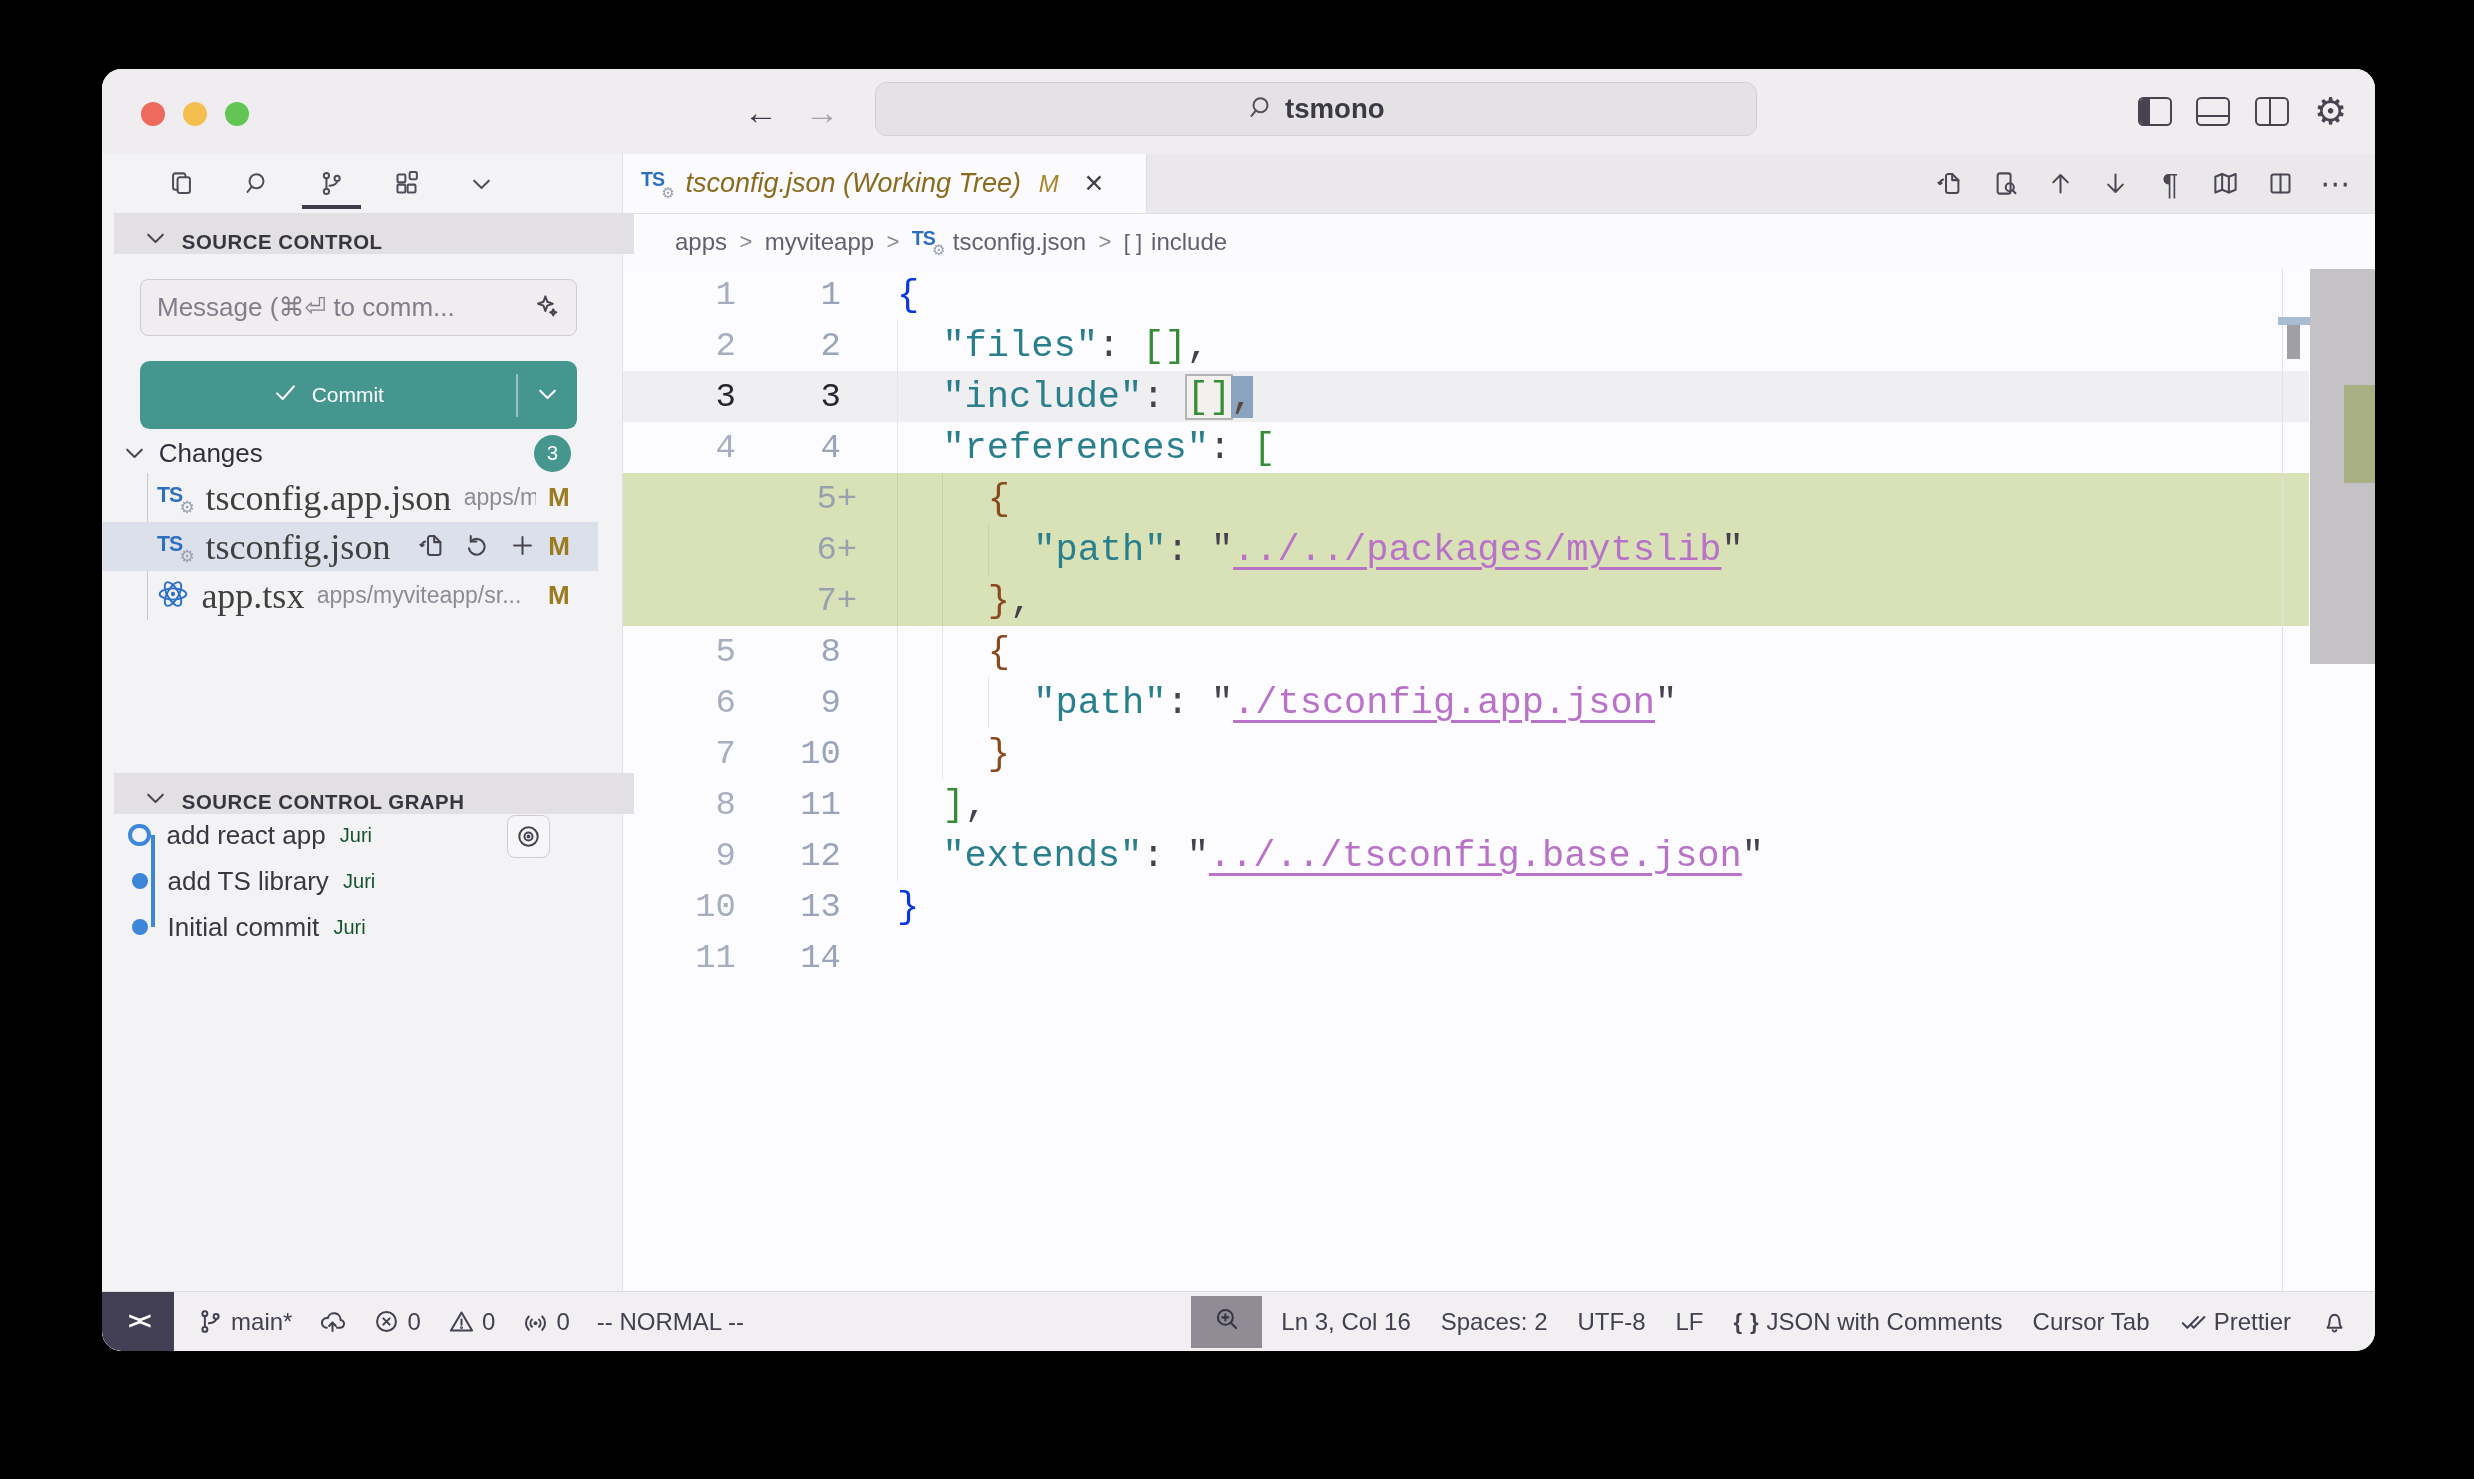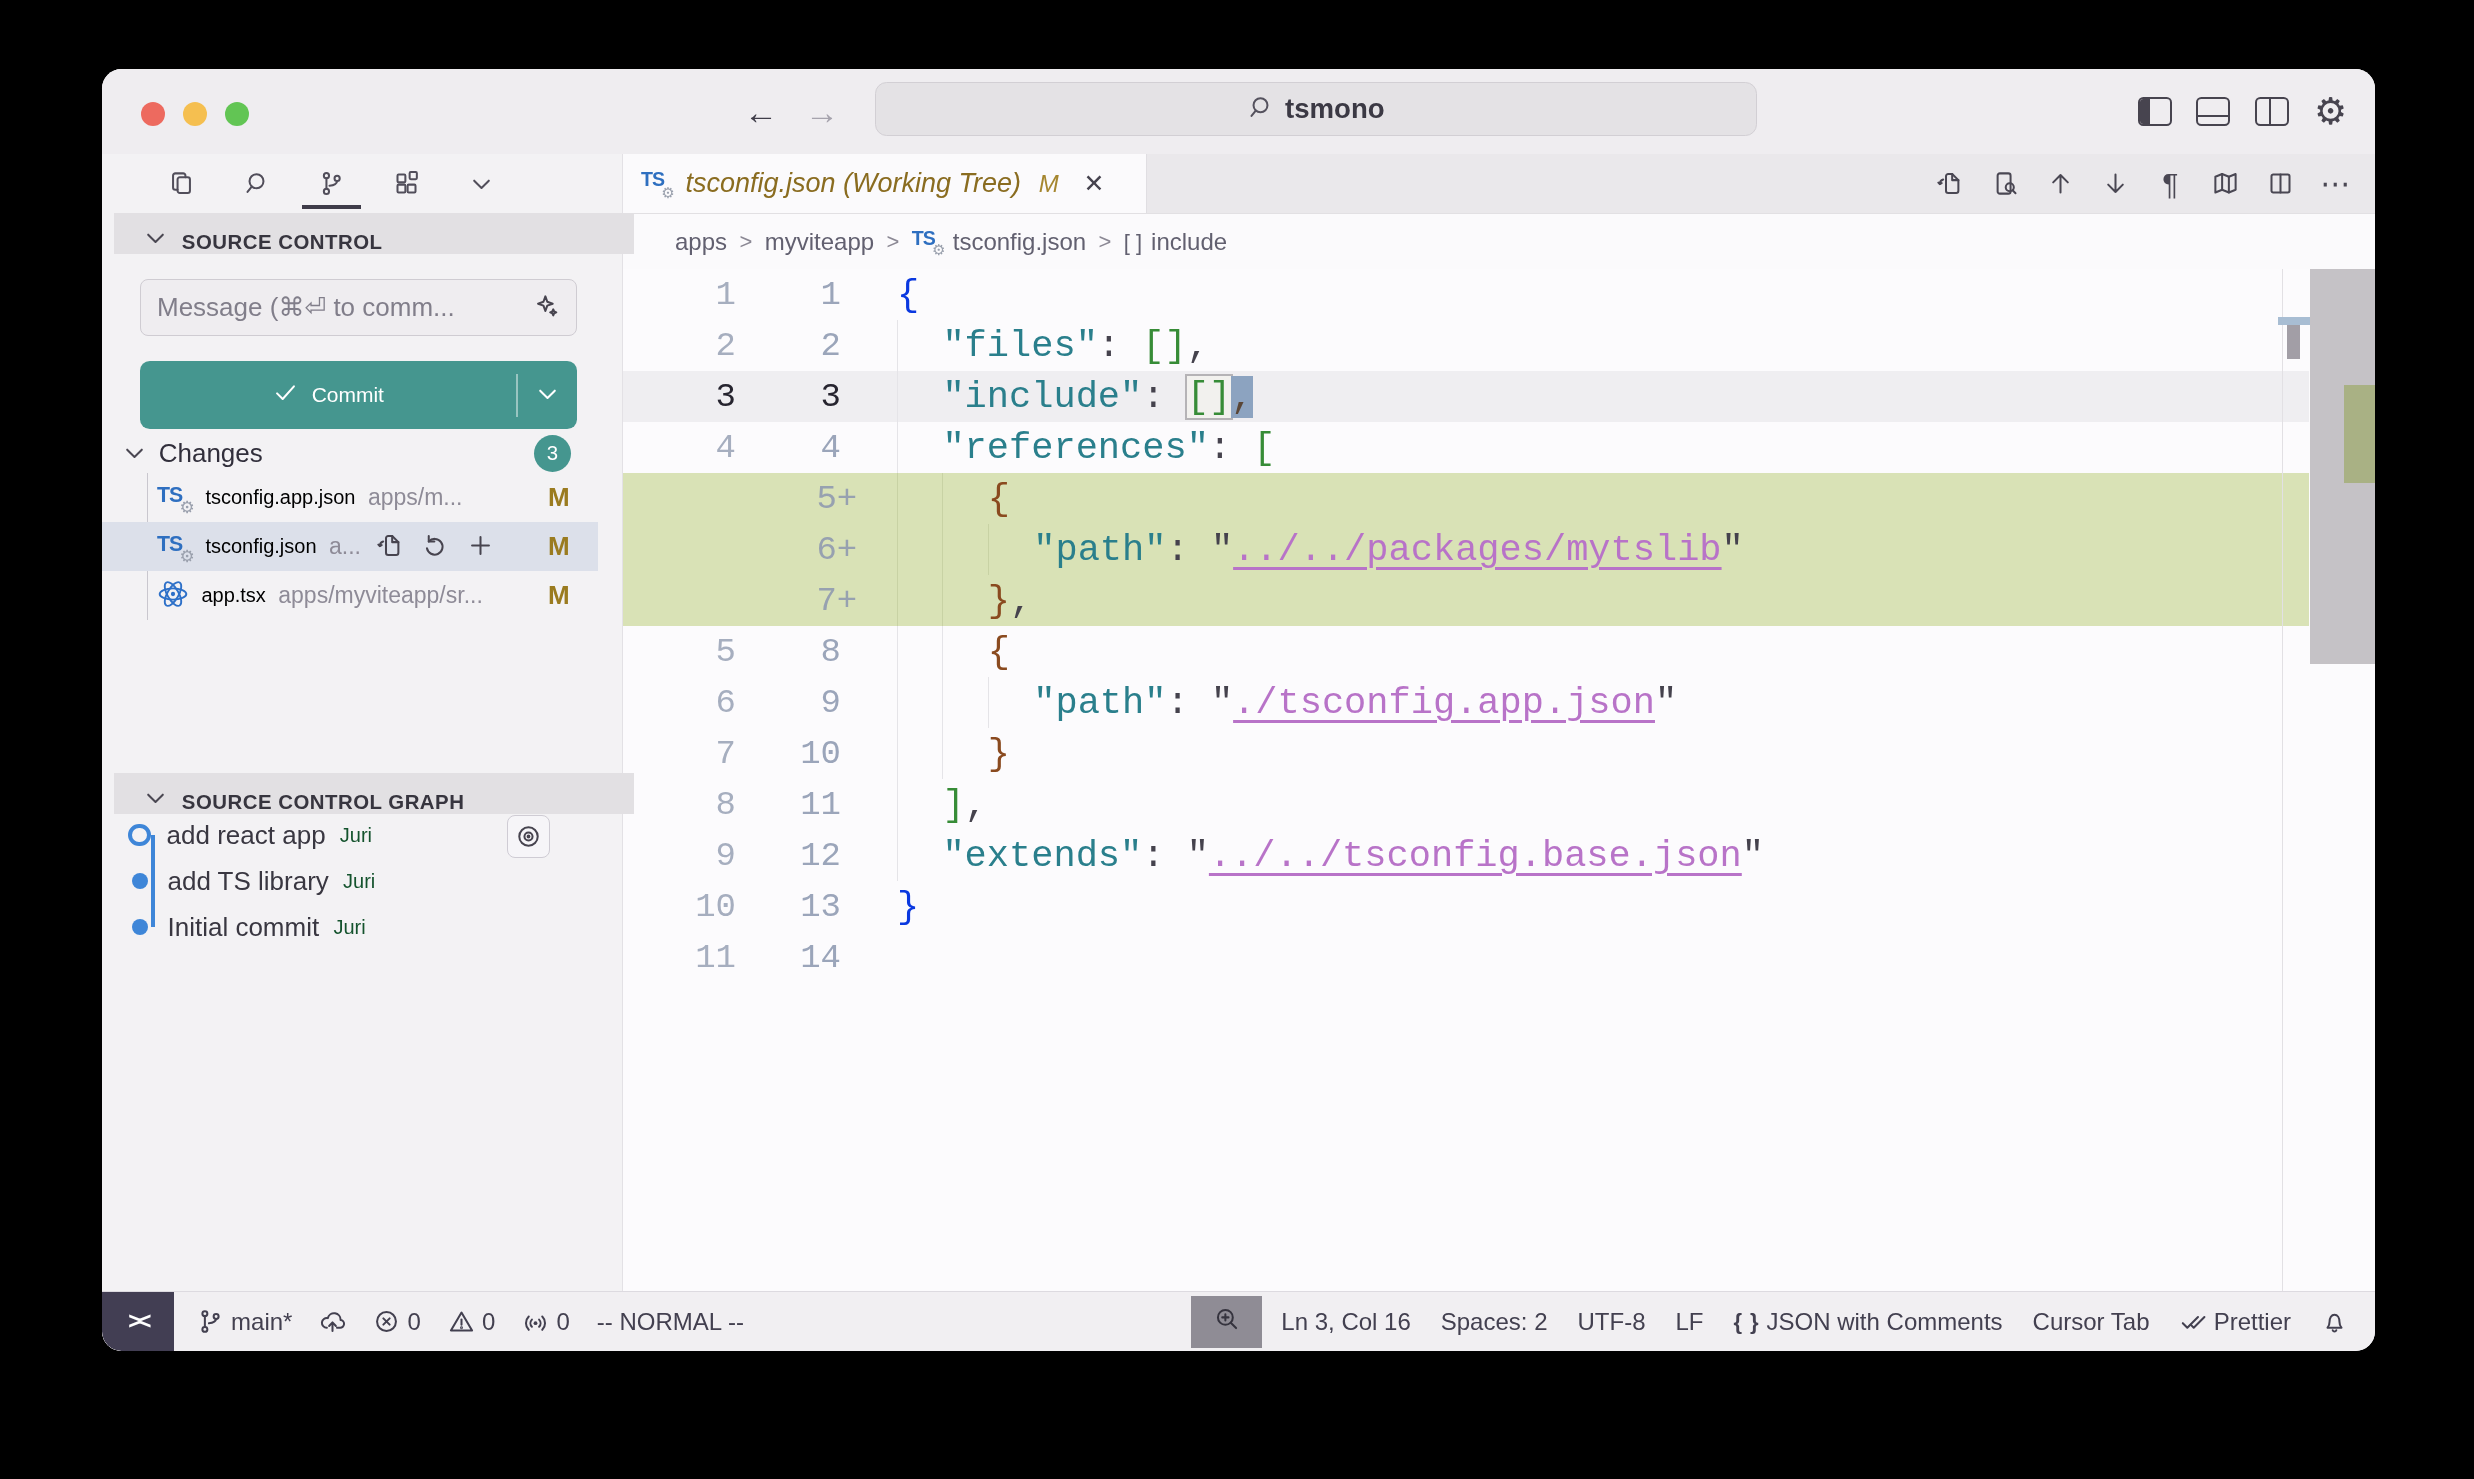--- a/index.html
+++ b/index.html
@@ -54,21 +54,21 @@
   
   .changes-hdr{position:absolute;left:0;top:280px;width:496px;height:39px;display:flex;align-items:center;gap:10.7px;padding-left:19px;box-sizing:border-box;}
   .changes-hdr .chev svg{width:21.3px;height:21.3px;color:#4a4752;}
   .changes-label{font-size:26px;color:#312f3b;}
   .count-badge{margin-left:auto;margin-right:27px;min-width:37px;height:37px;border-radius:18.7px;background:#45968f;color:#fff;
                font-size:20.4px;display:flex;align-items:center;justify-content:center;}
   .rows{position:absolute;left:0;top:319px;width:520px;}
   .change-row{width:496px;height:49px;display:flex;align-items:center;padding-left:55px;box-sizing:border-box;gap:12.4px;position:relative;}
   .change-row.selected{background:#dce0ea;width:496px;}
   .rows .guide{position:absolute;left:45px;top:0;bottom:0;width:0;border-left:1.8px solid #c9c7ce;}
-  .file-name{font-size:20px;color:#000000;white-space:nowrap;}
+  .file-name{font-size:36px;color:#404040;white-space:nowrap;font-family:Liberation Serif, serif;}
   .file-path{font-size:23px;color:#8e8b97;white-space:nowrap;overflow:hidden;}
   .row-actions{display:flex;align-items:center;gap:18px;margin-left:3.6px;color:#47444f;}
   .row-actions .icon svg{width:27px;height:27px;}
   .m-badge{margin-left:auto;margin-right:28.4px;font-size:26px;font-weight:bold;color:#9a7b1f;}
   .ts-file-icon{position:relative;width:36px;height:30px;flex:0 0 auto;}
   .ts-file-icon .ts-txt{position:absolute;left:0;top:0;font-size:21.3px;font-weight:bold;color:#2e6fc0;letter-spacing:-0.9px;}
   .ts-file-icon .ts-gear{position:absolute;right:-1.8px;bottom:-5.3px;font-size:17px;color:#9aa0ad;}
   .react-icon svg{width:32px;height:32px;color:#2d70c8;}
   
   .graph-rows{position:absolute;left:0;top:658px;width:520px;}

